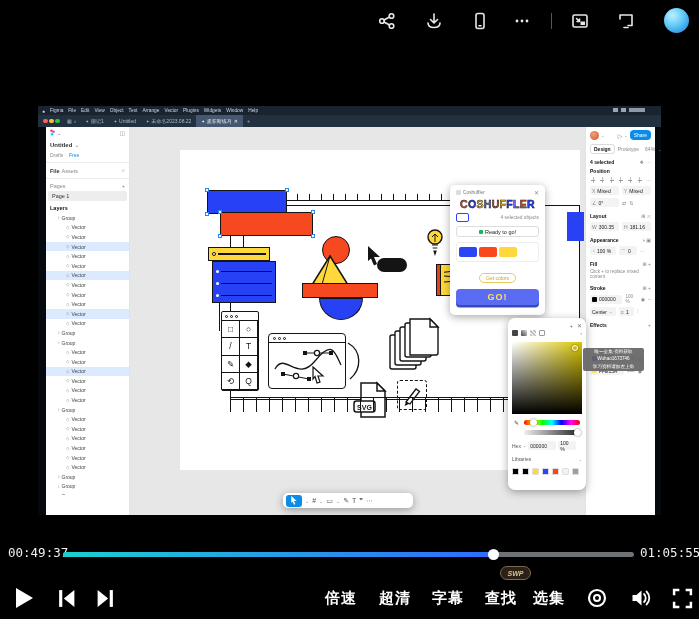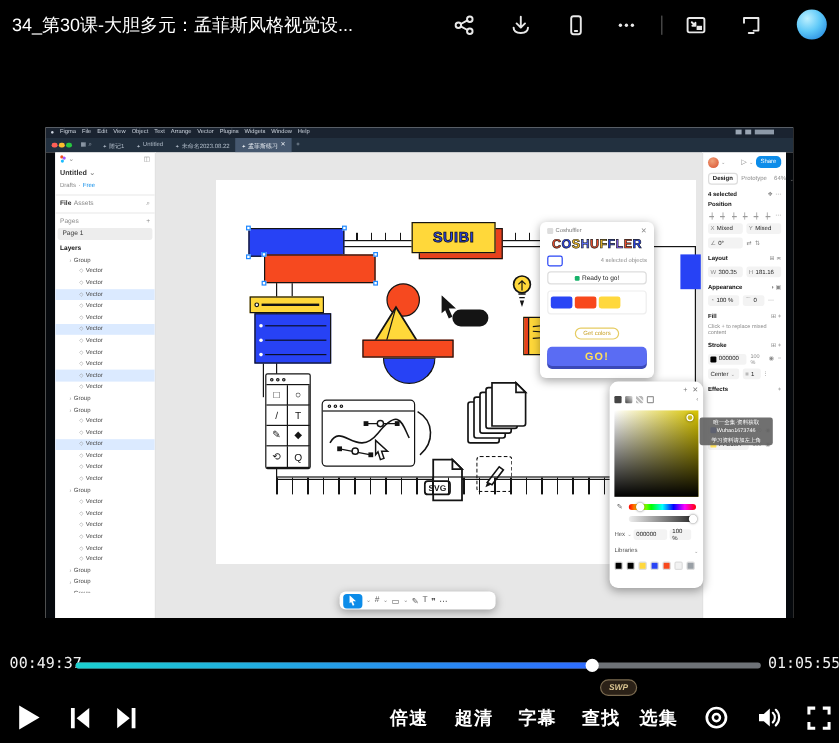--- a/index.html
+++ b/index.html
@@ -38,21 +38,20 @@
   .pbtn{color:#fff;font-size:15px;font-weight:600;letter-spacing:1px;white-space:nowrap;}
   .tick-top{border-bottom:1.3px solid #141414;background:repeating-linear-gradient(90deg,#141414 0 1px,transparent 1px 12px);}
   .tick-bot{border-top:1.5px solid #141414;background:repeating-linear-gradient(90deg,#141414 0 1.4px,transparent 1.4px 13px);}
 </style>
 </head>
 <body>
 
 <div id="stage">
 
   <div class="abs" style="left:0;top:0;width:699px;height:45px;background:#000;">
-    <div class="abs" style="left:10px;top:12px;color:#fff;font-size:15px;white-space:nowrap;">34_第30课-大胆多元：孟菲斯风格视觉设...</div>
     <svg class="abs" style="left:377px;top:11px" width="20" height="20" viewBox="0 0 20 20">
       <g class="ic">
           <circle cx="14.5" cy="5" r="2.3"></circle>
           <circle cx="14.5" cy="15" r="2.3"></circle>
           <circle cx="5" cy="10" r="2.3"></circle>
           <path d="M7 9l5.5-3M7 11l5.5 3"></path>
         </g>
     </svg>
     <svg class="abs" style="left:424px;top:11px" width="20" height="20" viewBox="0 0 20 20">
       <g class="ic">
@@ -340,26 +339,20 @@
             <span style="width:3px;height:3px;background:#fff;border-radius:50%;"></span>
             <span style="flex:1;height:1px;background:#0b1029;"></span>
           </div>
         <div class="f" style="gap:2px;height:12px;">
             <span style="width:3px;height:3px;background:#fff;border-radius:50%;"></span>
             <span style="flex:1;height:1px;background:#0b1029;"></span>
           </div>
       </div>
       <div class="abs" style="left:89px;top:176px;width:1.4px;height:28px;background:#141414;"></div>
 
-      <div class="abs" style="left:213px;top:58px;width:78px;height:32px;">
-        <div class="abs bd" style="left:6px;top:5px;width:70px;height:26px;background:#E8401C;"></div>
-        <div class="abs bd f" style="left:0;top:0;width:70px;height:26px;background:#FFD83A;justify-content:center;">
-          <span style="font-weight:900;font-size:12px;color:#2945F5;-webkit-text-stroke:.7px #141414;letter-spacing:.5px;">SUIBI</span>
-        </div>
-      </div>
 
       <div class="abs bd" style="left:192px;top:109px;width:28px;height:28px;border-radius:50%;background:#F6491F;"></div>
       <svg class="abs" style="left:178px;top:127px;" width="44" height="36" viewBox="0 0 44 36">
         <polygon points="22,2 42,34 2,34" fill="#FFD83A" stroke="#141414" stroke-width="1.5"></polygon>
         <line x1="22" y1="2" x2="13" y2="34" stroke="#141414" stroke-width="1"></line>
       </svg>
       <div class="abs bd" style="left:172px;top:156px;width:76px;height:15px;background:#F6491F;"></div>
       <div class="abs bd" style="left:189px;top:171px;width:44px;height:22px;background:#2742F5;border-radius:0 0 44px 44px;"></div>
 
       <svg class="abs" style="left:236px;top:119px;" width="16" height="20" viewBox="0 0 16 20">

